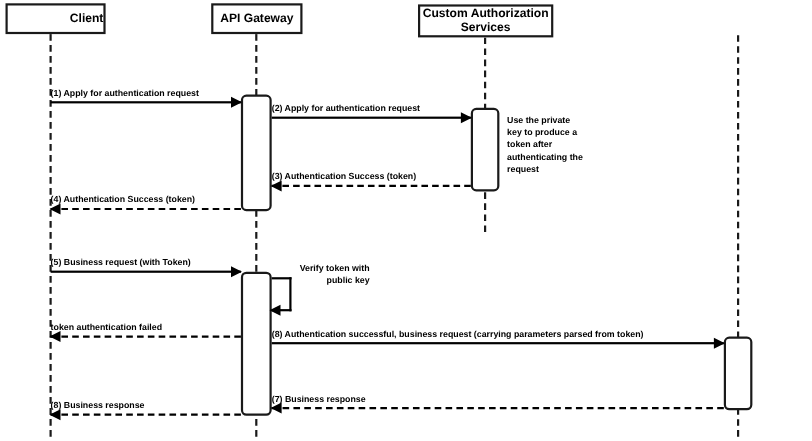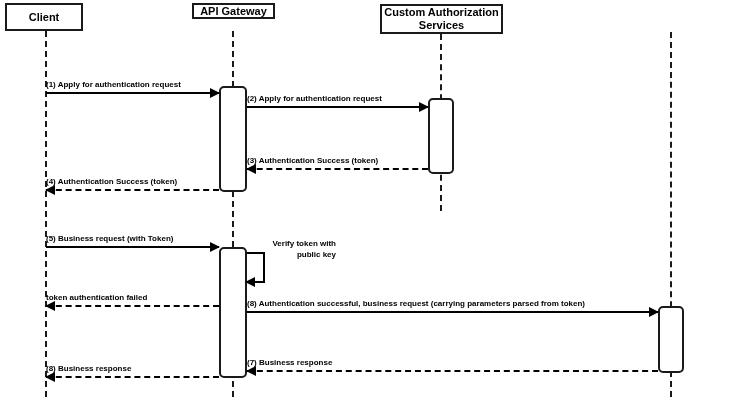--- a/index.html
+++ b/index.html
@@ -88,24 +88,24 @@
 </head>
 <body>
 
 <div id="canvas">
 
   <div class="lifeline" style="left:45px;top:31px;height:366px;"></div>
   <div class="lifeline" style="left:232px;top:31px;height:366px;"></div>
   <div class="lifeline" style="left:440px;top:34px;height:177px;"></div>
   <div class="lifeline" style="left:670px;top:32px;height:365px;"></div>
 
-  <div class="actor" style="left:5px;top:3px;width:78px;height:28px;">
+  <div class="actor" style="left:5px;top:3px;width:91px;height:28px;justify-content:flex-end;">
     <span>Client</span>
   </div>
-  <div class="actor" style="left:192px;top:3px;width:83px;height:16px;">
+  <div class="actor" style="left:192px;top:3px;width:83px;height:28px;">
     <span>API Gateway</span>
   </div>
   <div class="actor" style="left:380px;top:4px;width:123px;height:30px;">
     <span>Custom Authorization Services</span>
   </div>
 
   <div class="activation" style="left:219px;top:86px;width:28px;height:106px;"></div>
   <div class="activation" style="left:428px;top:98px;width:26px;height:76px;"></div>
   <div class="activation" style="left:219px;top:247px;width:28px;height:131px;"></div>
   <div class="activation" style="left:658px;top:306px;width:26px;height:67px;"></div>
@@ -162,14 +162,15 @@
     <div class="line dashed"></div>
     <div class="arrowhead left"></div>
   </div>
 
   <div class="msg" style="left:46px;top:376px;width:173px;">
     <div class="msg-label">(8) Business response</div>
     <div class="line dashed"></div>
     <div class="arrowhead left"></div>
   </div>
 
+  <div class="floating-label" style="left:461px;top:104px;width:72px;">Use the private key to produce a token after authenticating the request</div>
 
 </div>
 
 </body></html>

